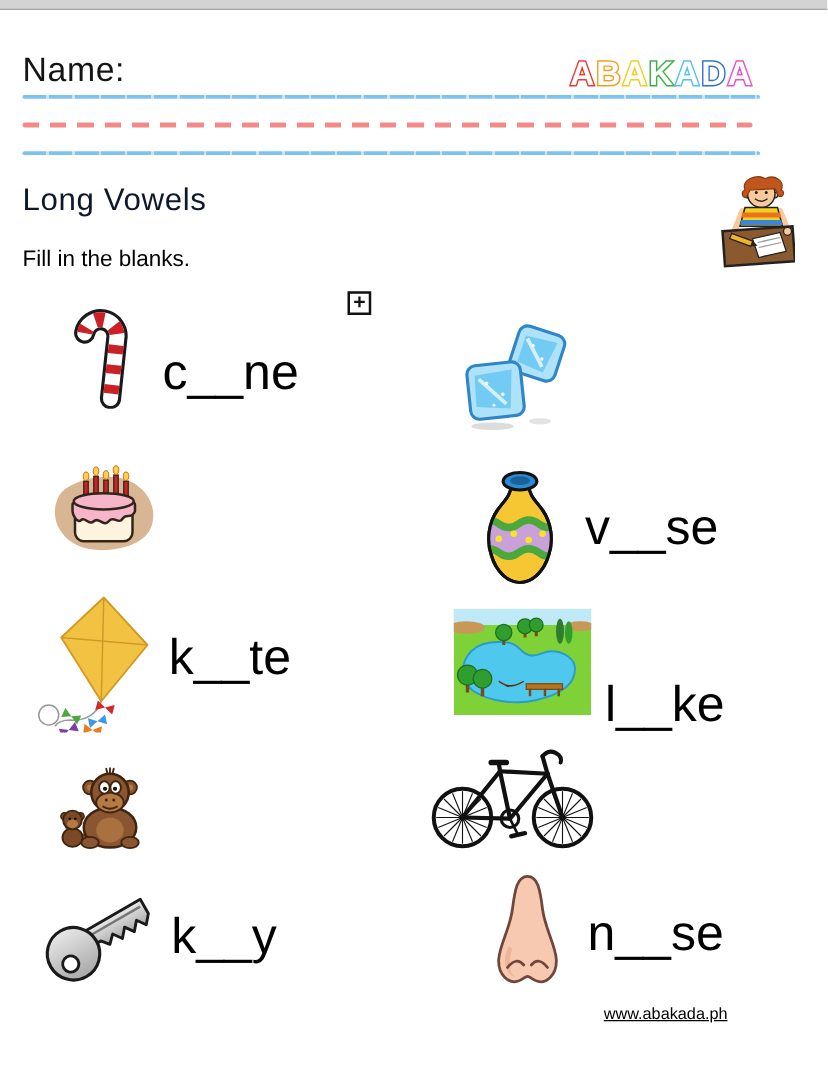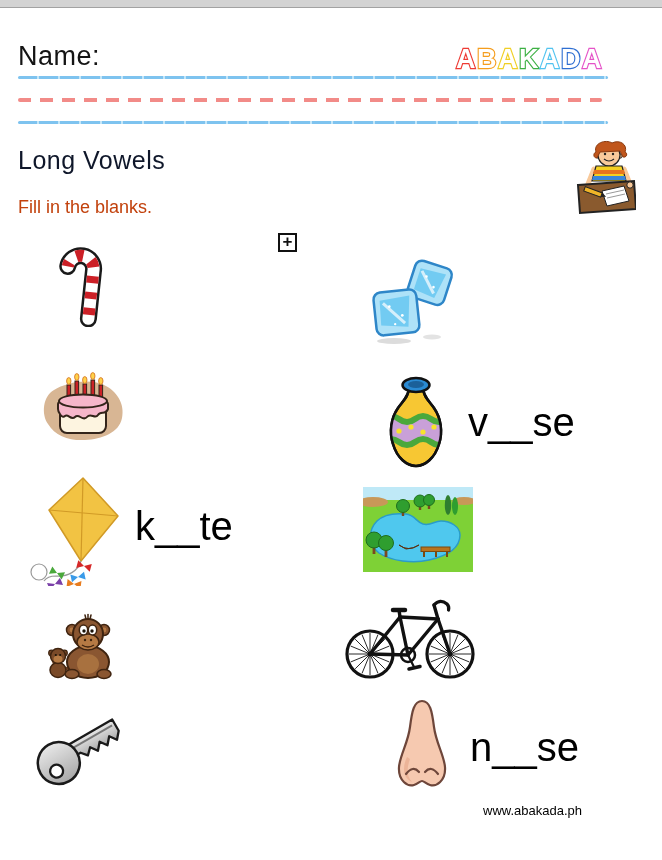--- a/index.html
+++ b/index.html
@@ -9,29 +9,29 @@
           background:#d3d3d3;border-bottom:1.5px solid #a2a2a2;}
   .name-label{position:absolute;left:18px;top:41px;font-size:27px;color:#141414;letter-spacing:.5px;}
   .logo{position:absolute;left:456px;top:44px;font-size:27px;font-weight:800;
         letter-spacing:1.5px;display:flex;}
   .logo span{color:#e33;-webkit-text-fill-color:#fff;paint-order:stroke fill;}
   .line-solid{position:absolute;left:18px;width:590px;height:3px;border-radius:2px;
         background:repeating-linear-gradient(90deg,#7ec3ef 0 19px,#c4e6f8 19px 21px);}
   .line-dashed{position:absolute;left:18px;width:584px;height:4px;border-radius:2px;
         background:repeating-linear-gradient(90deg,#f28b88 0 13px,transparent 13px 22px);}
   .title{position:absolute;left:18px;top:146px;font-size:25px;color:#0f172a;letter-spacing:.5px;}
-  .instruction{position:absolute;left:18px;top:197px;font-size:18px;color:#c2410c;}
+  .instruction{position:absolute;left:18px;top:197px;font-size:18px;color:#000000;}
   .plusbox{position:absolute;left:278px;top:233px;width:15px;height:15px;
         border:2px solid #111;font-weight:600;font-size:17px;line-height:14px;
         text-align:center;color:#111;}
   .img-slot{position:absolute;}
   .img-slot svg{display:block;width:100%;height:100%;}
   .word{position:absolute;font-size:40px;color:#000;white-space:pre;line-height:1.1;}
   .footer-link{position:absolute;left:483px;top:803px;font-size:13px;color:#000;
-        cursor:pointer;text-align:right;}
+        text-decoration:underline;cursor:pointer;text-align:right;}
 </style>
 </head>
 <body>
 
 <div class="page">
 
   <div class="topbar"></div>
 
   <div class="name-label">Name:</div>
   <div class="logo">
@@ -80,20 +80,21 @@
 
   <div class="img-slot" style="left:52px;top:242px;width:60px;height:85px">
     <svg viewBox="0 0 60 85">
       <g transform="rotate(6 30 42)">
         <path d="M40,76 V28 a13,13 0 0 0 -26,-2" fill="none" stroke="#1a1a1a" stroke-width="17" stroke-linecap="round"></path>
         <path d="M40,76 V28 a13,13 0 0 0 -26,-2" fill="none" stroke="#ffffff" stroke-width="12" stroke-linecap="round"></path>
         <path d="M40,76 V28 a13,13 0 0 0 -26,-2" fill="none" stroke="#cc2027" stroke-width="12" stroke-dasharray="7 9" stroke-dashoffset="-4"></path>
       </g>
     </svg>
   </div>
+  <div class="word" style="left:130px;top:276px">c__ne</div>
 
   <div class="img-slot" style="left:366px;top:258px;width:92px;height:88px">
     <svg viewBox="0 0 92 88">
       <ellipse cx="28" cy="83" rx="17" ry="3" fill="#dcdcdc"></ellipse>
       <ellipse cx="66" cy="79" rx="9" ry="2.5" fill="#e3e3e3"></ellipse>
       <g transform="rotate(18 64 27)">
         <rect x="44" y="6" width="38" height="38" rx="7" fill="#aee2f8" stroke="#2e86c8" stroke-width="2.5"></rect>
         <polygon points="50,14 76,12 72,38 50,36" fill="#72cbf2"></polygon>
         <path d="M52,16 L70,34" stroke="#ffffff" stroke-width="3" opacity="0.7"></path>
         <circle cx="58" cy="20" r="1.3" fill="#fff"></circle>
@@ -204,20 +205,21 @@
         <rect x="21.6" y="61" width="2.8" height="9" fill="#7a4a1f"></rect>
           <circle cx="23" cy="56" r="7.5" fill="#2f9e2f" stroke="#1e6e1e" stroke-width="1"></circle>
       </g>
       <path d="M36,58 Q45,65 56,58 Q50,62 43,62 Z" fill="#8a5020" stroke="#5a3010" stroke-width="1"></path>
       <rect x="58" y="60" width="29" height="4.5" fill="#b8741e" stroke="#7a4a10" stroke-width="1"></rect>
       <rect x="60" y="64" width="2" height="6" fill="#7a4a10"></rect>
       <rect x="72" y="64" width="2" height="6" fill="#7a4a10"></rect>
       <rect x="83" y="64" width="2" height="6" fill="#7a4a10"></rect>
     </svg>
   </div>
+  <div class="word" style="left:484px;top:542px">l__ke</div>
 
   <div class="img-slot" style="left:44px;top:612px;width:72px;height:68px">
     <svg viewBox="0 0 72 68">
       <path d="M26,56 C14,59 7,51 10,42" fill="none" stroke="#7a4626" stroke-width="3.5" stroke-linecap="round"></path>
       <ellipse cx="44" cy="50" rx="21" ry="16" fill="#8a5631" stroke="#3f2410" stroke-width="2"></ellipse>
       <ellipse cx="28" cy="62" rx="7" ry="4.5" fill="#8a5631" stroke="#3f2410" stroke-width="1.5"></ellipse>
       <ellipse cx="60" cy="62" rx="7" ry="4.5" fill="#8a5631" stroke="#3f2410" stroke-width="1.5"></ellipse>
       <ellipse cx="44" cy="52" rx="11" ry="10" fill="#a8713f"></ellipse>
       <circle cx="28" cy="18" r="5.5" fill="#8a5631" stroke="#3f2410" stroke-width="1.5"></circle>
       <circle cx="60" cy="18" r="5.5" fill="#8a5631" stroke="#3f2410" stroke-width="1.5"></circle>
@@ -297,20 +299,21 @@
       </defs>
       <g transform="rotate(-30 36 62)">
         <path d="M46,51 L98,51 L98,64 L92,71 L87,64 L81,71 L76,64 L70,71 L65,64 L59,70 L54,64 L48,64 Z" fill="url(#keyg)" stroke="#1a1a1a" stroke-width="2.3" stroke-linejoin="round"></path>
         <line x1="50" y1="56" x2="95" y2="56" stroke="#777" stroke-width="2"></line>
         <path d="M44,48 l4,5 -6,4" fill="none" stroke="#1a1a1a" stroke-width="2"></path>
         <circle cx="30" cy="62" r="21" fill="url(#keyg)" stroke="#1a1a1a" stroke-width="2.5"></circle>
         <circle cx="24" cy="68" r="6.5" fill="#ffffff" stroke="#1a1a1a" stroke-width="2.3"></circle>
       </g>
     </svg>
   </div>
+  <div class="word" style="left:137px;top:727px">k__y</div>
 
   <div class="img-slot" style="left:392px;top:697px;width:60px;height:96px">
     <svg viewBox="0 0 60 96">
       <path d="M30,4 C22,4 20,14 18,30 C16,46 8,58 7,70 C6,84 16,90 22,88 C26,87 28,84 30,84 C32,84 34,87 38,88 C44,90 54,84 53,70 C52,58 44,46 42,30 C40,14 38,4 30,4 Z" fill="#f6c9b0" stroke="#6e463a" stroke-width="2.2" stroke-linejoin="round"></path>
       <path d="M15,60 C10,70 11,81 20,85 C14,79 15,70 18,62 Z" fill="#e8ab8e" opacity="0.7"></path>
       <path d="M14,77 Q21,68 27,75" fill="none" stroke="#6e463a" stroke-width="2.2" stroke-linecap="round"></path>
       <path d="M33,75 Q39,68 46,77" fill="none" stroke="#6e463a" stroke-width="2.2" stroke-linecap="round"></path>
     </svg>
   </div>
   <div class="word" style="left:470px;top:725px">n__se</div>

